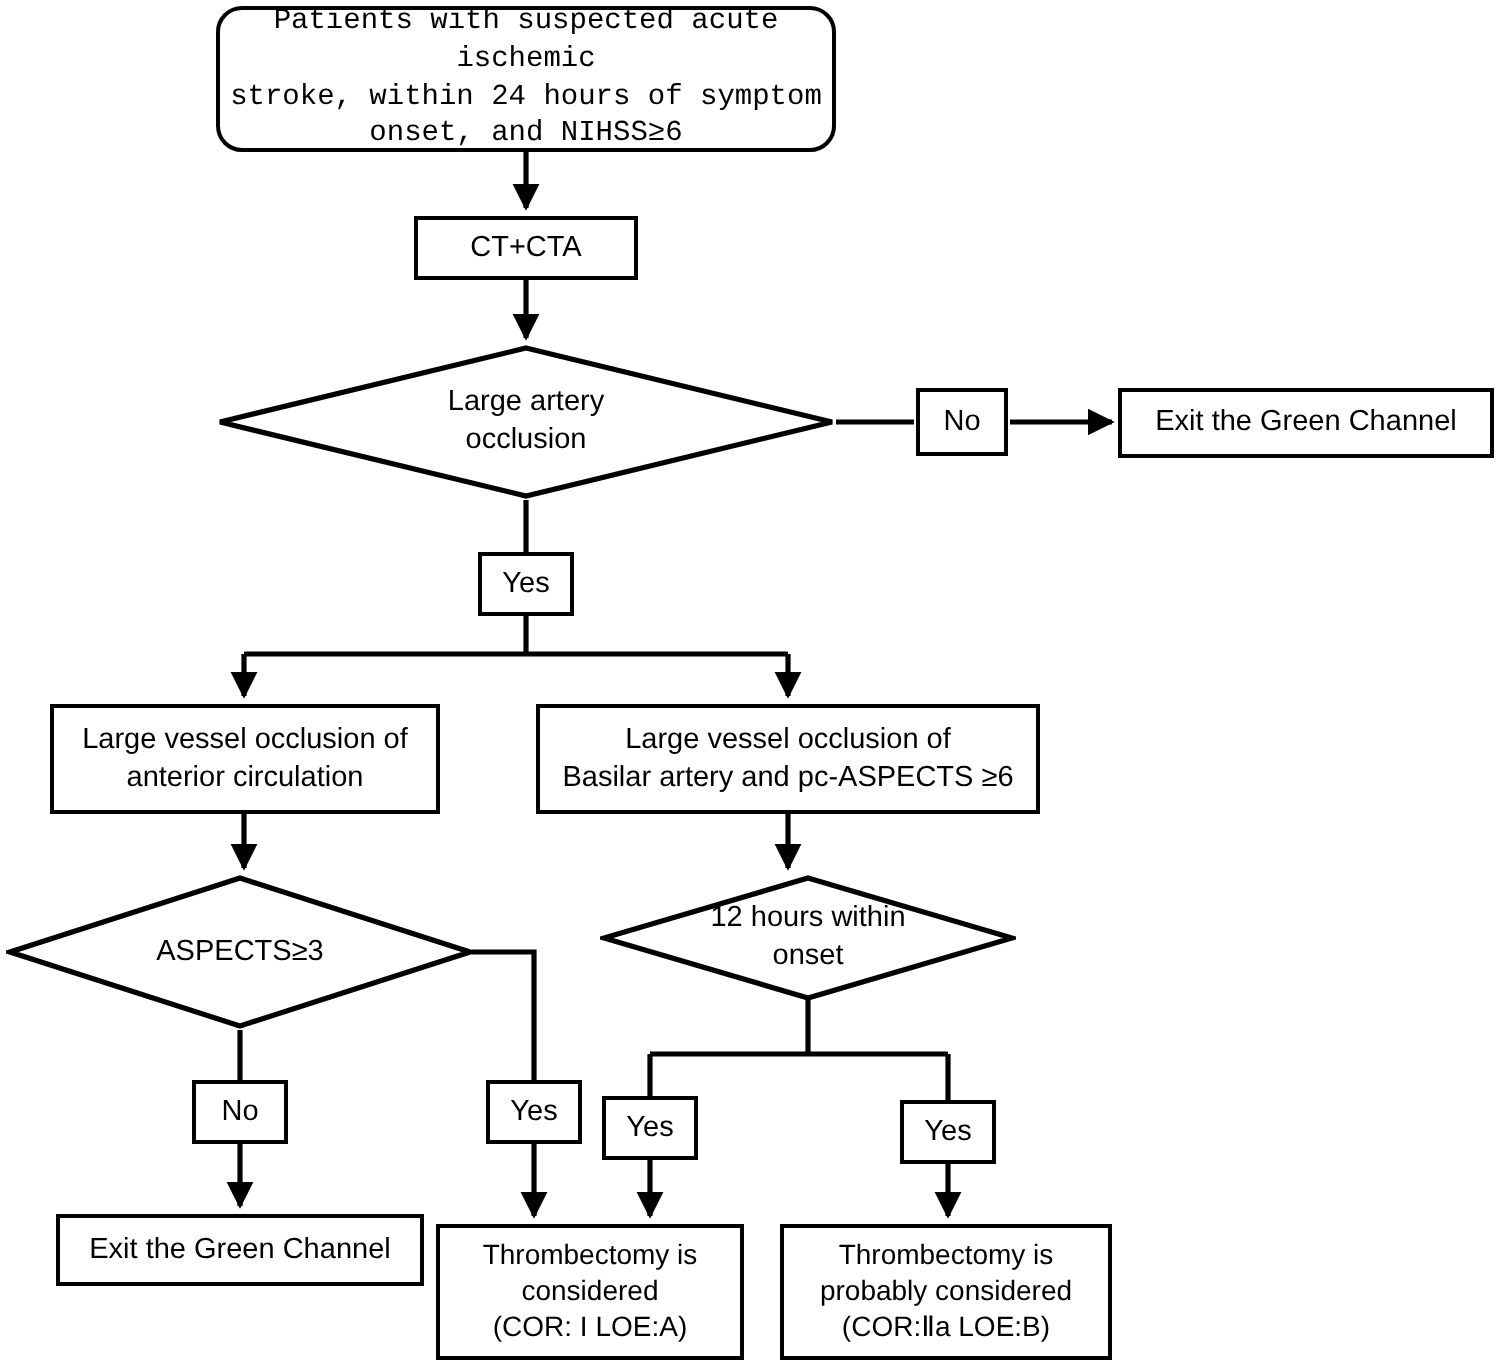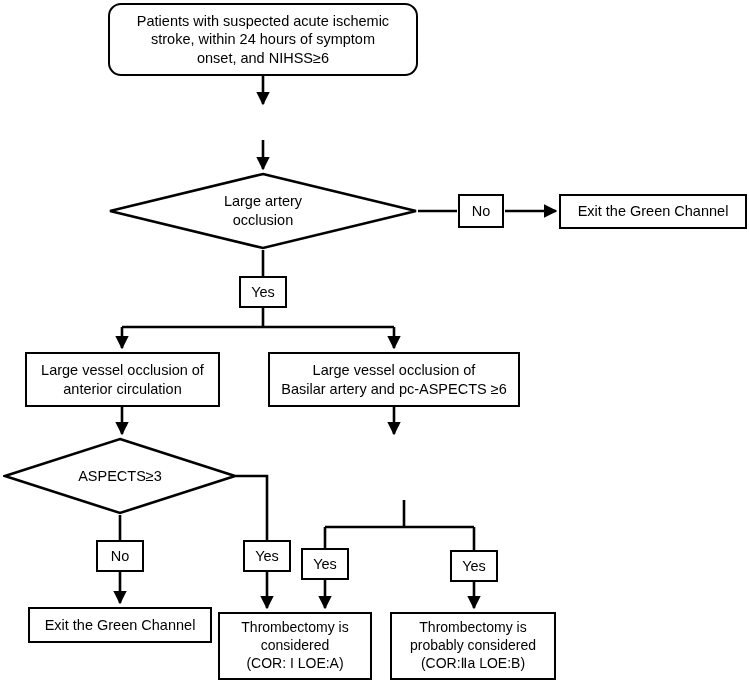--- a/index.html
+++ b/index.html
@@ -118,26 +118,29 @@
       <path d="M 325 527 L 474 527"></path>
       <path d="M 325 527 L 325 548"></path>
       <path d="M 474 527 L 474 550"></path>
 
       <path d="M 325 580 L 325 608" marker-end="url(#arrow)"></path>
 
       <path d="M 474 582 L 474 608" marker-end="url(#arrow)"></path>
     </g>
   </svg>
 
-  <div class="node rounded" style="left:108px; top:3px; width:310px; height:73px; font-size:14.5px;">
+  <div class="node rounded" style="left:108px; top:3px; width:310px; height:73px; font-size:14.5px;font-family:Liberation Mono, monospace;">
     <span class="node-label">Patients with suspected acute ischemic
 stroke, within 24 hours of symptom
 onset, and NIHSS≥6</span>
   </div>
 
+  <div class="node rect" style="left:207px; top:108px; width:112px; height:32px; font-size:14.5px;">
+    <span class="node-label">CT+CTA</span>
+  </div>
 
   <div class="diamond-wrap" style="left:108px; top:172px; width:310px; height:78px;">
     <svg width="310" height="78" viewBox="0 0 310 78" xmlns="http://www.w3.org/2000/svg">
       <polygon points="155,2 308,39 155,76 2,39" fill="#ffffff" stroke="#000000" stroke-width="2.6"></polygon>
     </svg>
     <div class="diamond-label" style="font-size:14.5px;">Large artery
 occlusion</div>
   </div>
 
   <div class="node small" style="left:458px; top:194px; width:46px; height:34px; font-size:14.5px;">
@@ -162,20 +165,27 @@
 Basilar artery and pc-ASPECTS ≥6</span>
   </div>
 
   <div class="diamond-wrap" style="left:3px; top:437px; width:234px; height:78px;">
     <svg width="234" height="78" viewBox="0 0 234 78" xmlns="http://www.w3.org/2000/svg">
       <polygon points="117,2 232,39 117,76 2,39" fill="#ffffff" stroke="#000000" stroke-width="2.6"></polygon>
     </svg>
     <div class="diamond-label" style="font-size:14.5px;">ASPECTS≥3</div>
   </div>
 
+  <div class="diamond-wrap" style="left:300px; top:437px; width:208px; height:64px;">
+    <svg width="208" height="64" viewBox="0 0 208 64" xmlns="http://www.w3.org/2000/svg">
+      <polygon points="104,2 206,32 104,62 2,32" fill="#ffffff" stroke="#000000" stroke-width="2.6"></polygon>
+    </svg>
+    <div class="diamond-label" style="font-size:14.5px;">12 hours within
+onset</div>
+  </div>
 
   <div class="node small" style="left:96px; top:540px; width:48px; height:32px; font-size:14.5px;">
     <span class="node-label">No</span>
   </div>
 
   <div class="node small" style="left:243px; top:540px; width:48px; height:32px; font-size:14.5px;">
     <span class="node-label">Yes</span>
   </div>
 
   <div class="node small" style="left:301px; top:548px; width:48px; height:32px; font-size:14.5px;">

